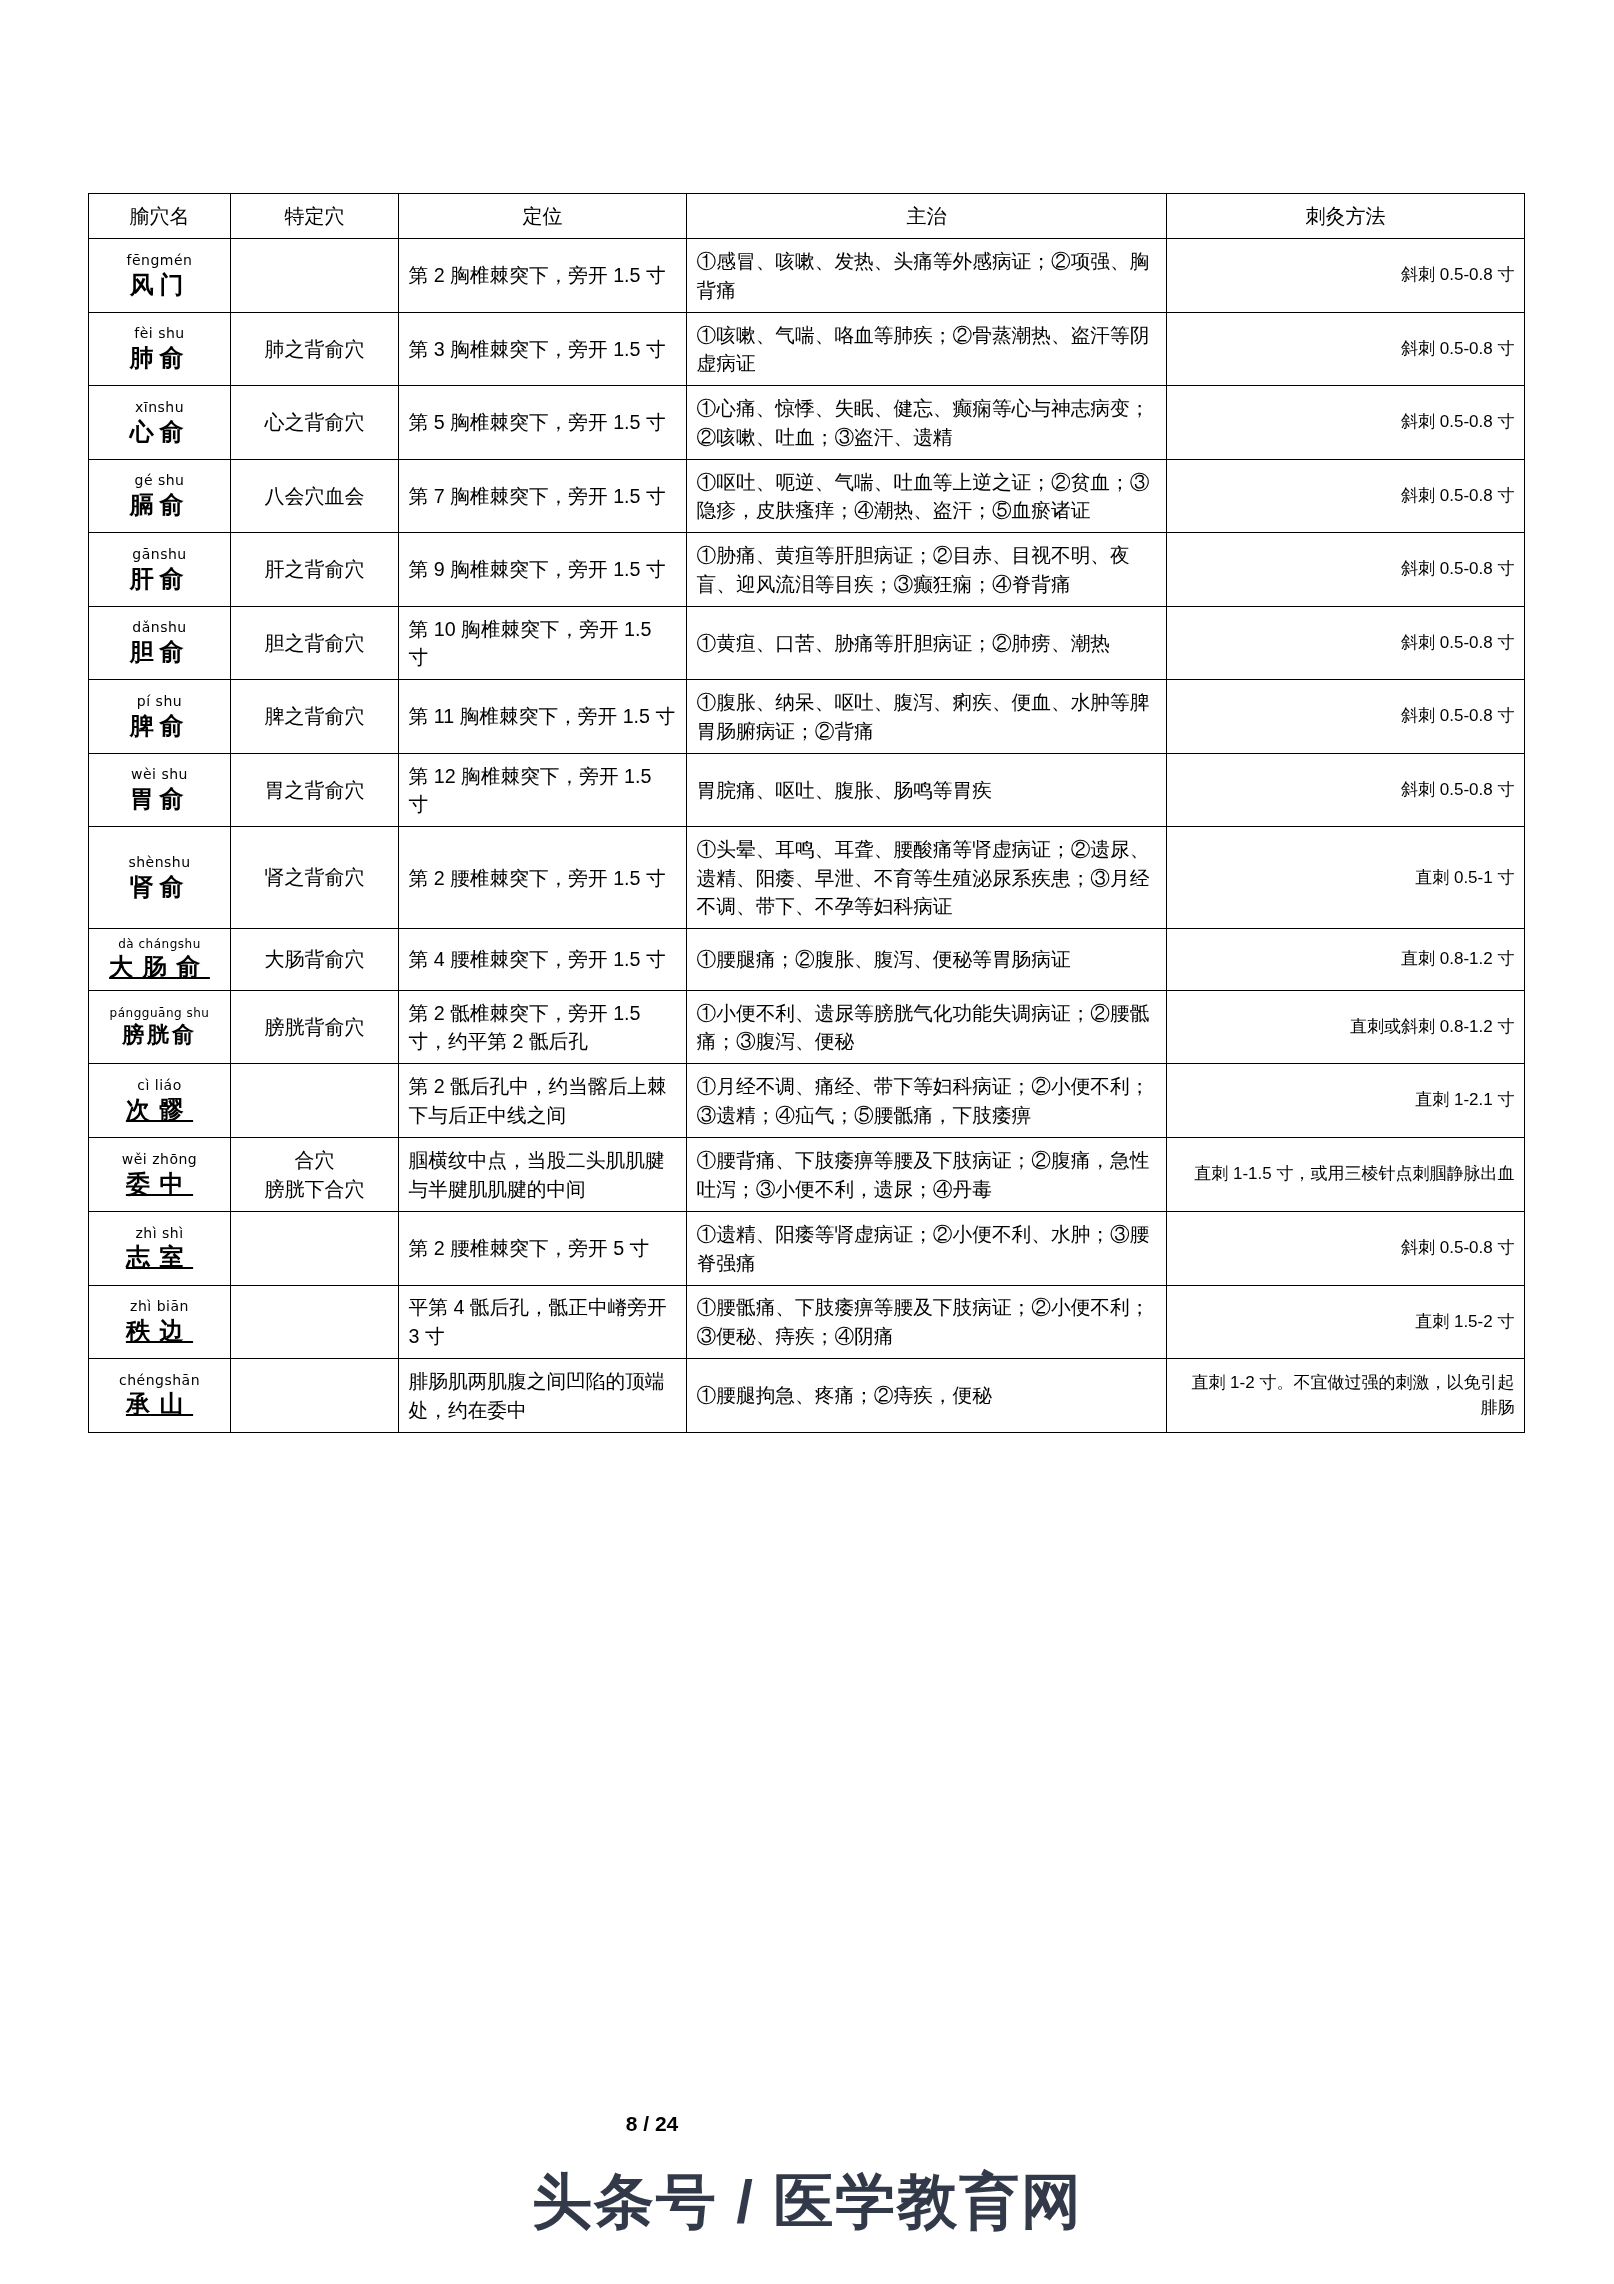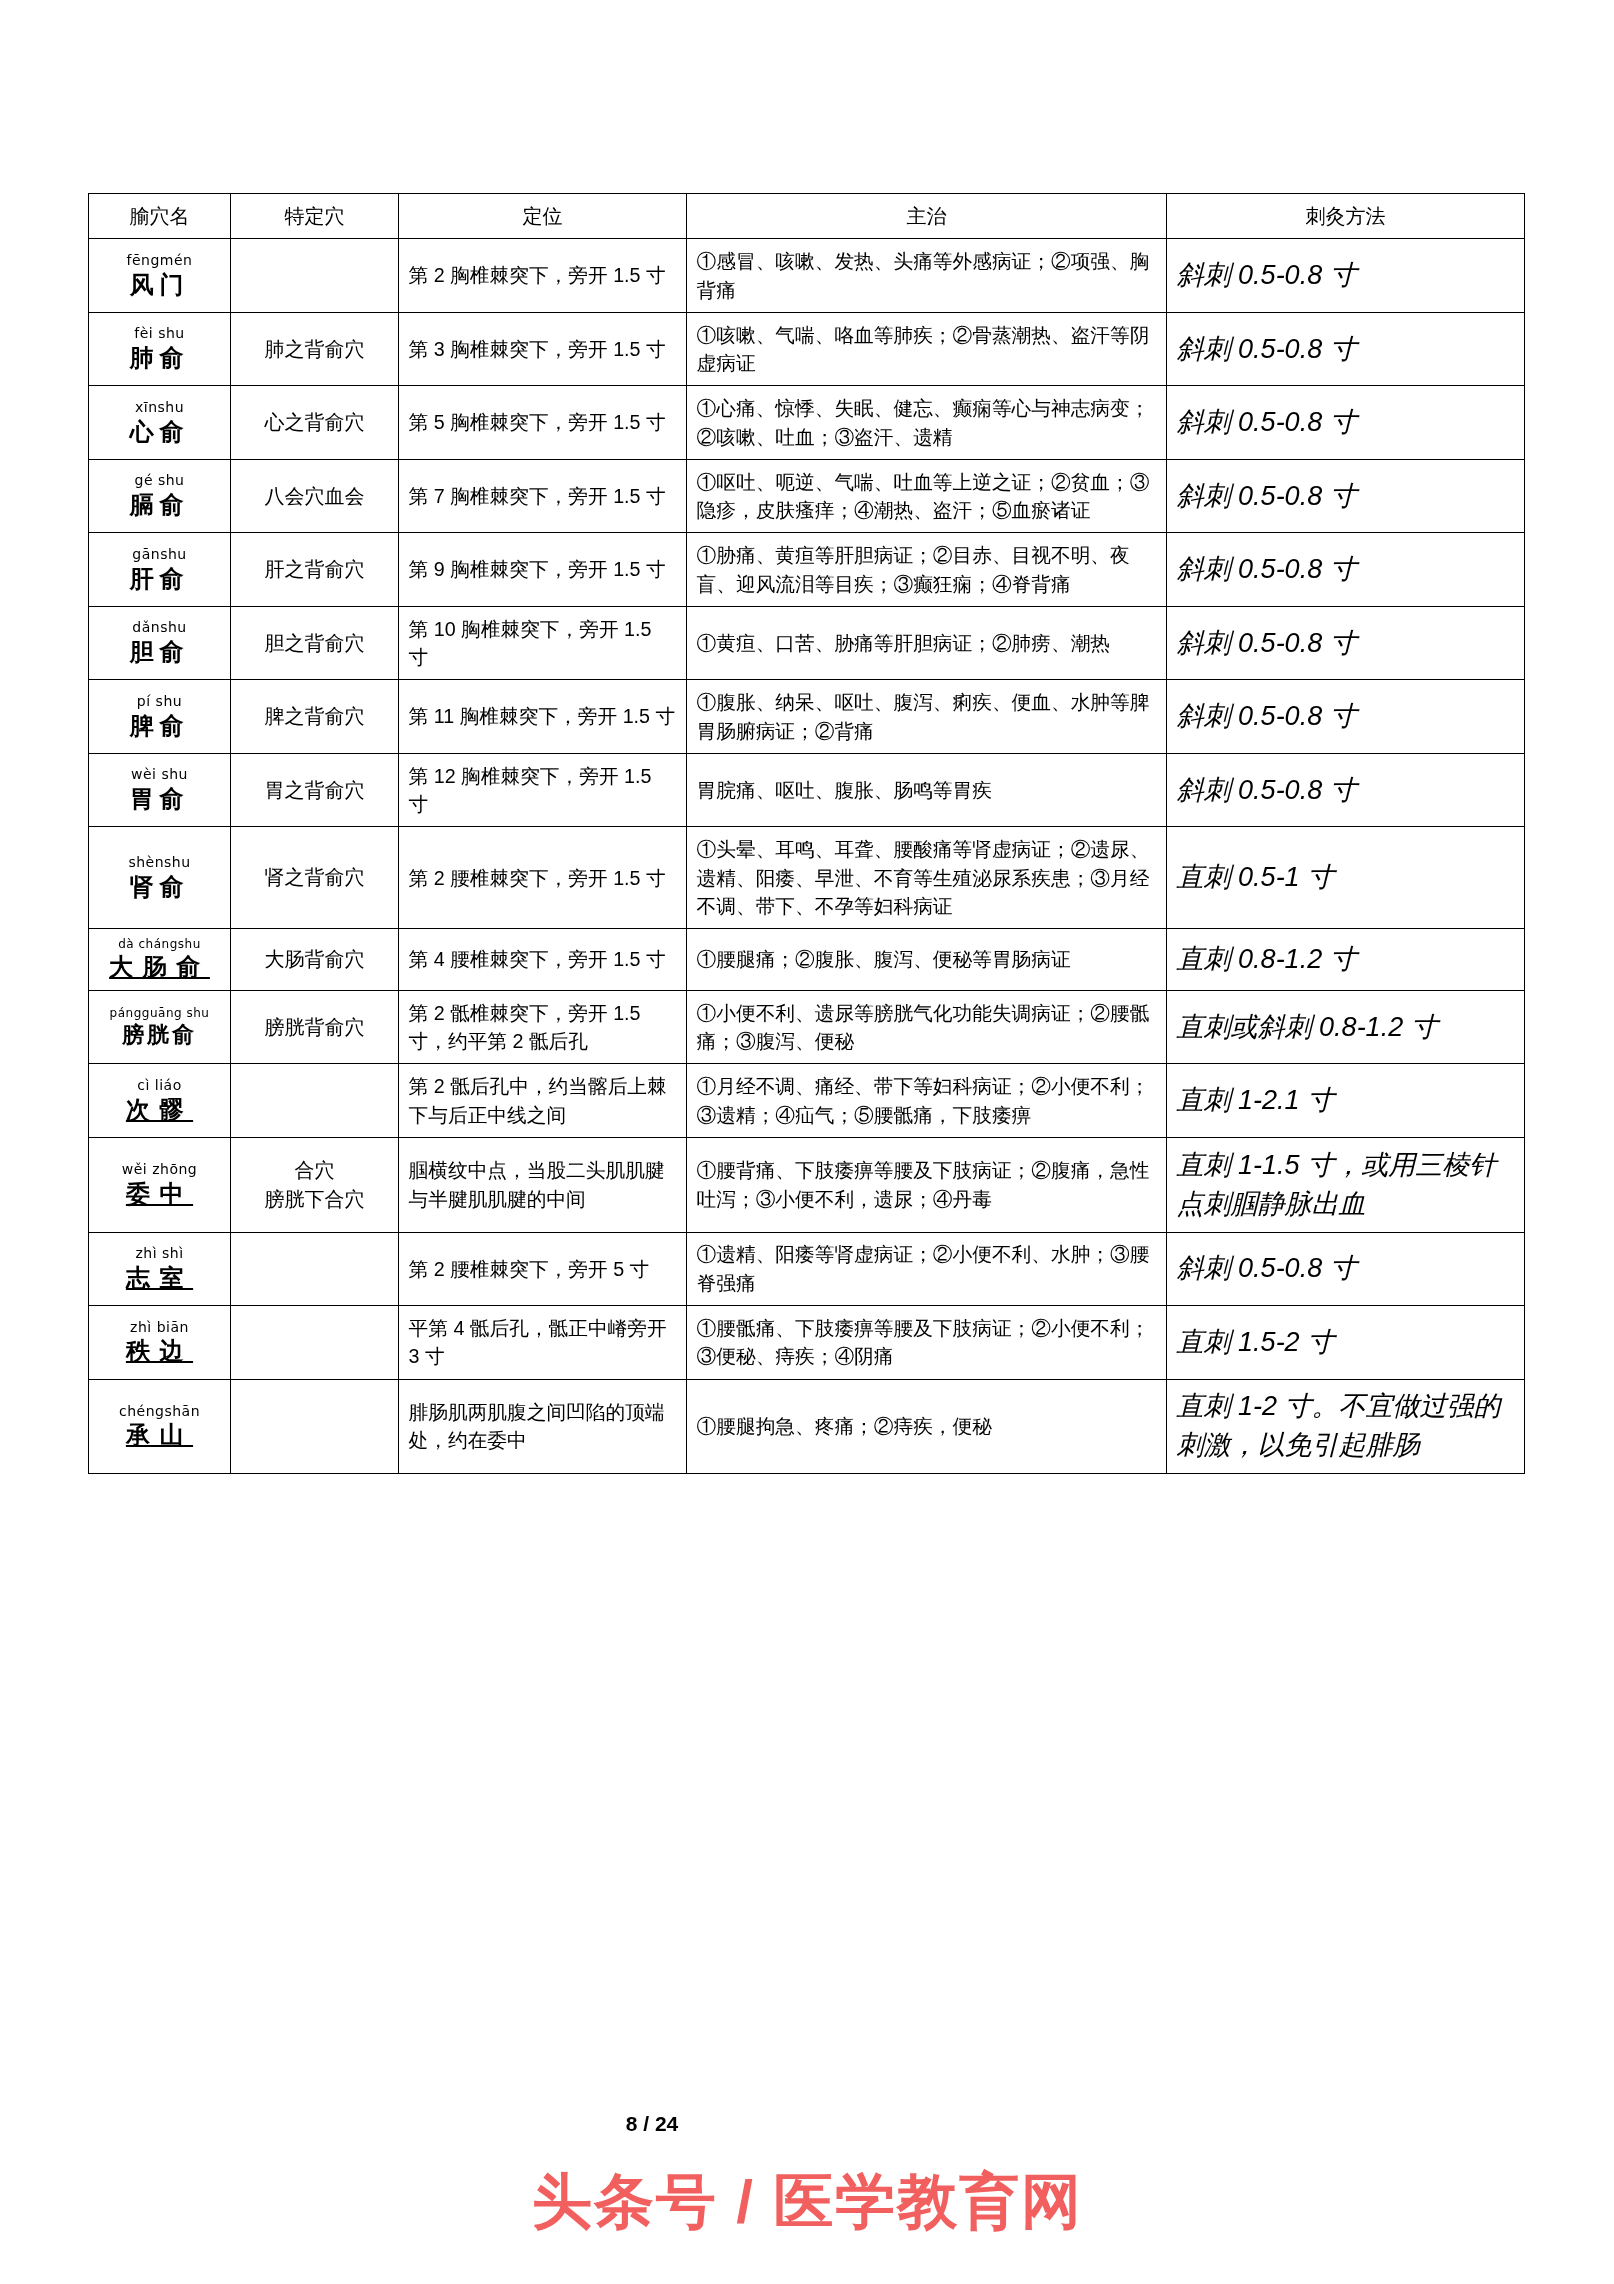--- a/index.html
+++ b/index.html
@@ -86,46 +86,45 @@
     text-align: left;
     font-size: 19.7px;
     line-height: 1.75;
   }
   td.ind {
     text-align: left;
     font-size: 19.7px;
     line-height: 1.75;
   }
   td.method {
-    text-align: left;
-    font-size: 27px;
+    text-align: right;
+    font-size: 17px;
     line-height: 1.7;
     padding-left: 13.4px;
-    font-style: italic;
   }
   td.empty { }
 
   .pagenum {
     position: absolute;
     left: 0;
     top: 2112px;
     width: 1304px;
     text-align: center;
     font-size: 21px;
     font-weight: bold;
   }
   .watermark {
     position: absolute;
     left: 0;
     top: 2162px;
     width: 1615px;
     text-align: center;
     font-size: 60px;
     font-weight: bold;
-    color: #ef4444;
+    color: #0f172a;
     letter-spacing: 1.9px;
     opacity: 0.85;
   }
 </style>
 </head>
 <body>
 
 <div class="page">
   <div class="sheet">
     <table class="acu">

